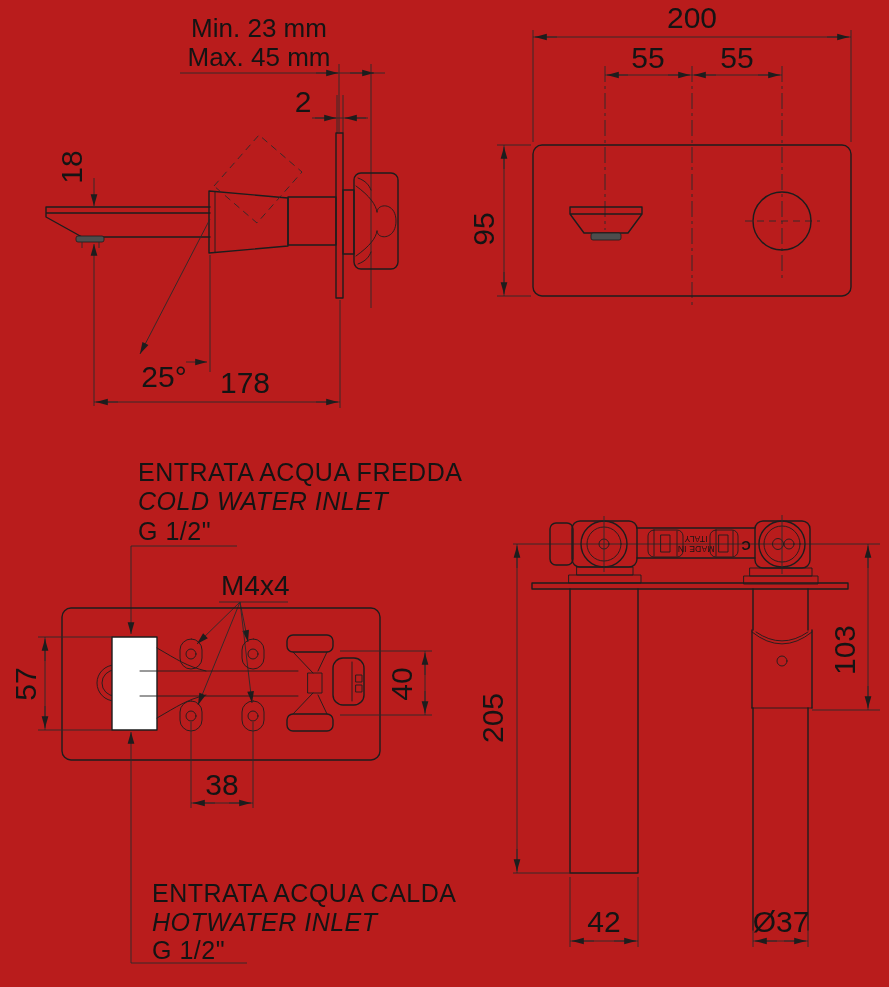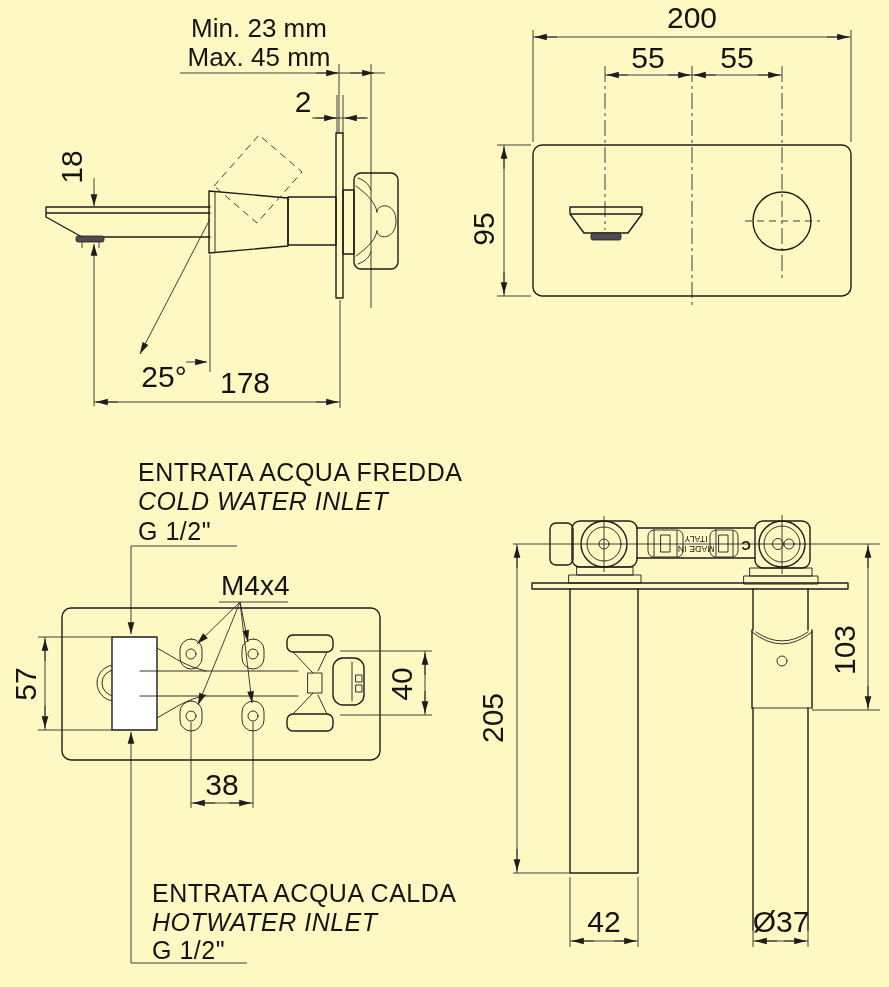--- a/index.html
+++ b/index.html
@@ -1,16 +1,16 @@
 <!DOCTYPE html>
 <html><head>
 <meta charset="utf-8">
 <style>
   html,body{margin:0;padding:0;background:#ffffff;}
-  .canvas{position:relative;width:889px;height:987px;background:#fef9c3;overflow:hidden;}
+  .canvas{position:relative;width:889px;height:987px;background:#b91c1c;overflow:hidden;}
   svg{display:block;}
   .ln{fill:none;stroke:#1d1d1d;stroke-width:1.4;stroke-linejoin:round;stroke-linecap:round;}
   .lt{fill:none;stroke:#1d1d1d;stroke-width:.9;stroke-linejoin:round;stroke-linecap:round;}
   .tn{fill:none;stroke:#2a2a2a;stroke-width:.9;}
   .cl{fill:none;stroke:#2a2a2a;stroke-width:.9;stroke-dasharray:16,4,3,4;}
   .dsh2{fill:none;stroke:#2a2a2a;stroke-width:.9;stroke-dasharray:7,5;}
   .dark{fill:#4d4d4d;stroke:#1d1d1d;stroke-width:.8;}
   .wfill{fill:#ffffff;}
   text{fill:#141414;font-family:"Liberation Sans",sans-serif;}
   .dim{font-size:30px;}

